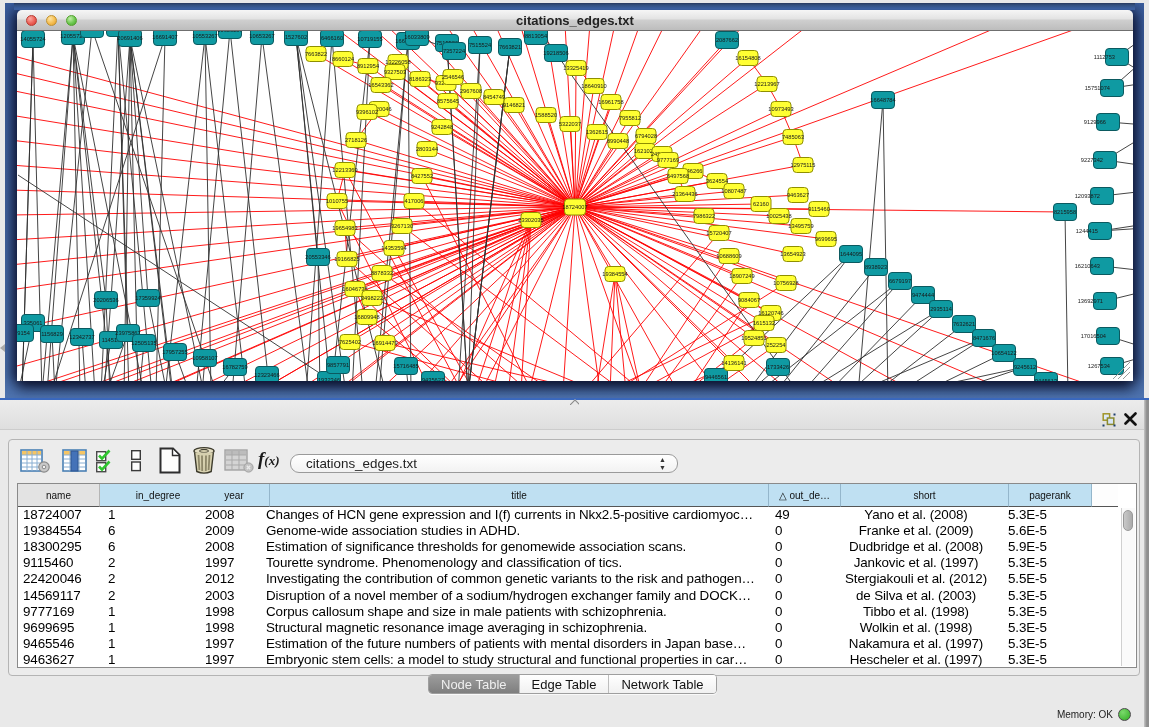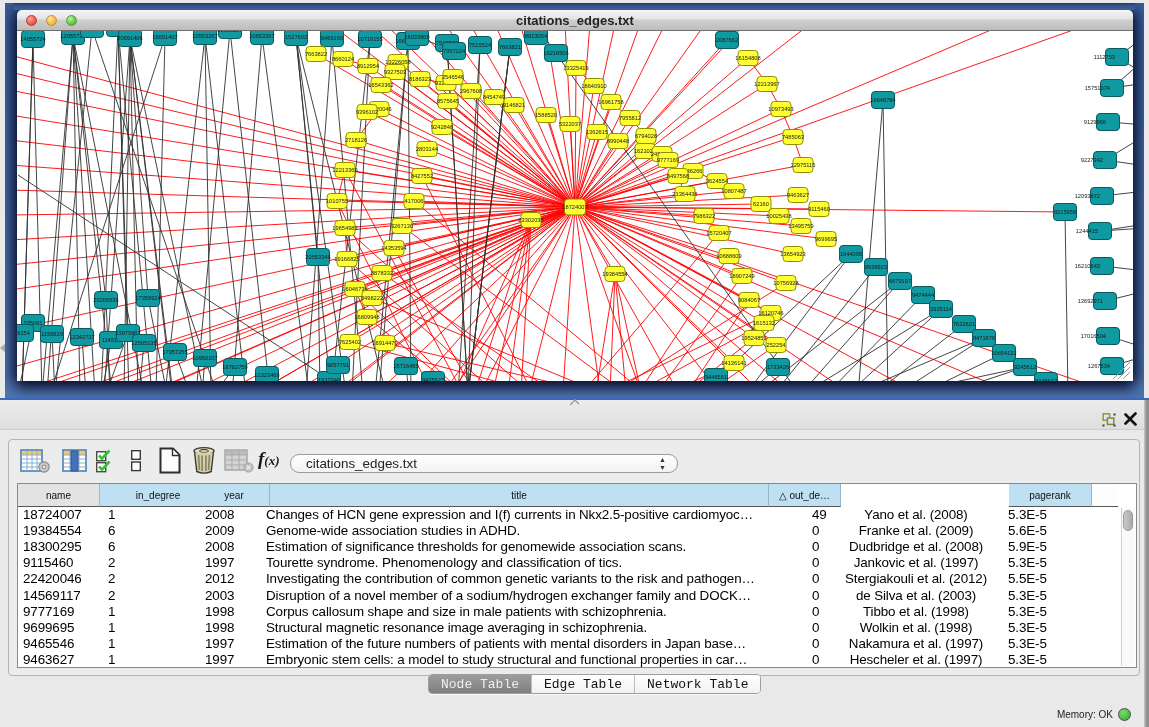--- a/index.html
+++ b/index.html
@@ -35,31 +35,31 @@
   font-size:7px; color:#333; line-height:8px; text-align:center; }
 
 #tbl { position:absolute; left:17px; top:483px; width:1120px; height:185px;
   background:#ffffff; border:1px solid #8a8a8a; }
 .hcell { position:absolute; top:0; height:23px; background:#bfe0f2;
   border-right:1px solid #94b6cb; border-bottom:1px solid #555;
   font-size:10px; color:#111; text-align:center; line-height:23px; }
 .trow { position:absolute; left:0; width:1105px; height:16px; font-size:13.4px; color:#000; letter-spacing:-0.12px; }
 .trow span { position:absolute; top:0px; white-space:nowrap; overflow:hidden; }
 .c1 { left:5px; }  .c2 { left:90px; } .c3 { left:187px; } .c4 { left:248px; width:489px;}
-.c5 { left:757px;margin-left:37px; } .c6 { left:818px; width:160px; text-align:center; } .c7 { left:990px; }
+.c5 { left:757px; } .c6 { left:818px; width:160px; text-align:center; } .c7 { left:990px; }
 #vsb { position:absolute; right:1px; top:24px; width:14px; bottom:1px;
   background:#fafafa; border-left:1px solid #d0d0d0; }
 #vsb .thumb { position:absolute; left:1px; top:2px; width:10px; height:21px;
   background:linear-gradient(90deg,#c9c9c9,#ababab); border-radius:5px; border:1px solid #999; }
 
 #tabs { position:absolute; left:428px; top:674px; height:20px; display:flex;
   border:1px solid #9e9e9e; border-radius:4px; overflow:hidden;
   background:#ffffff; box-shadow:0 1px 0 rgba(255,255,255,.7); }
 #tabs .seg { height:20px; line-height:19px; font-size:13px; color:#111;
-  padding:0 12px; background:linear-gradient(180deg,#ffffff,#efefef);font-family:Liberation Mono, monospace; }
+  padding:0 12px; background:linear-gradient(180deg,#ffffff,#efefef); }
 #tabs .seg.sel { background:linear-gradient(180deg,#9d9d9d,#7b7b7b); color:#efefef; }
 #tabs .seg + .seg { border-left:1px solid #bdbdbd; }
 #status { position:absolute; right:36px; top:709px; font-size:10px; color:#222; }
 #greendot { position:absolute; right:18px; top:708px; width:13px; height:13px;
   border-radius:50%; background:radial-gradient(circle at 35% 30%,#7bd96c,#2fae22);
   border:1px solid #4a4a4a; }
 #rightedge { position:absolute; right:0px; top:400px; width:5px; height:327px; background:linear-gradient(90deg,#c6c6c6 0%,#8f8f8f 55%,#8f8f8f 100%); }
 #leftmark { position:absolute; left:0px; top:344px; width:0; height:0;
   border-top:4px solid transparent; border-bottom:4px solid transparent;
   border-right:5px solid #a9a9a9; }
@@ -725,20 +725,21 @@
     </svg>
     <div class="icon" style="left:249px;top:8px;font-family:'Liberation Serif',serif;font-style:italic;font-weight:bold;font-size:19px;color:#1a1a1a;text-align:right;">f<span style="font-size:13px;">(x)</span></div>
     <div id="dropdown">citations_edges.txt<span class="arr">▲<br>▼</span></div>
 </div>
 <div id="tbl">
     <div class="hcell" style="left:0px;width:82px;background:#e3e3e3;border-right:1px solid #b5b5b5;">name</div>
     <div class="hcell" style="left:82px;width:117px;">in_degree</div>
     <div class="hcell" style="left:181px;width:71px;">year</div>
     <div class="hcell" style="left:252px;width:499px;">title</div>
     <div class="hcell" style="left:751px;width:72px;">△ out_de…</div>
+    <div class="hcell" style="left:823px;width:168px;">short</div>
     <div class="hcell" style="left:991px;width:83px;">pagerank</div>
     <div class="hcell" style="left:1074px;width:26px;border-right:none;background:#fdfdfd;border-bottom:1px solid #555;"></div>
     <div class="trow" style="top:23.0px">
       <span class="c1">18724007</span>
       <span class="c2">1</span>
       <span class="c3">2008</span>
       <span class="c4">Changes of HCN gene expression and I(f) currents in Nkx2.5-positive cardiomyoc…</span>
       <span class="c5">49</span>
       <span class="c6">Yano et al. (2008)</span>
       <span class="c7">5.3E-5</span>

